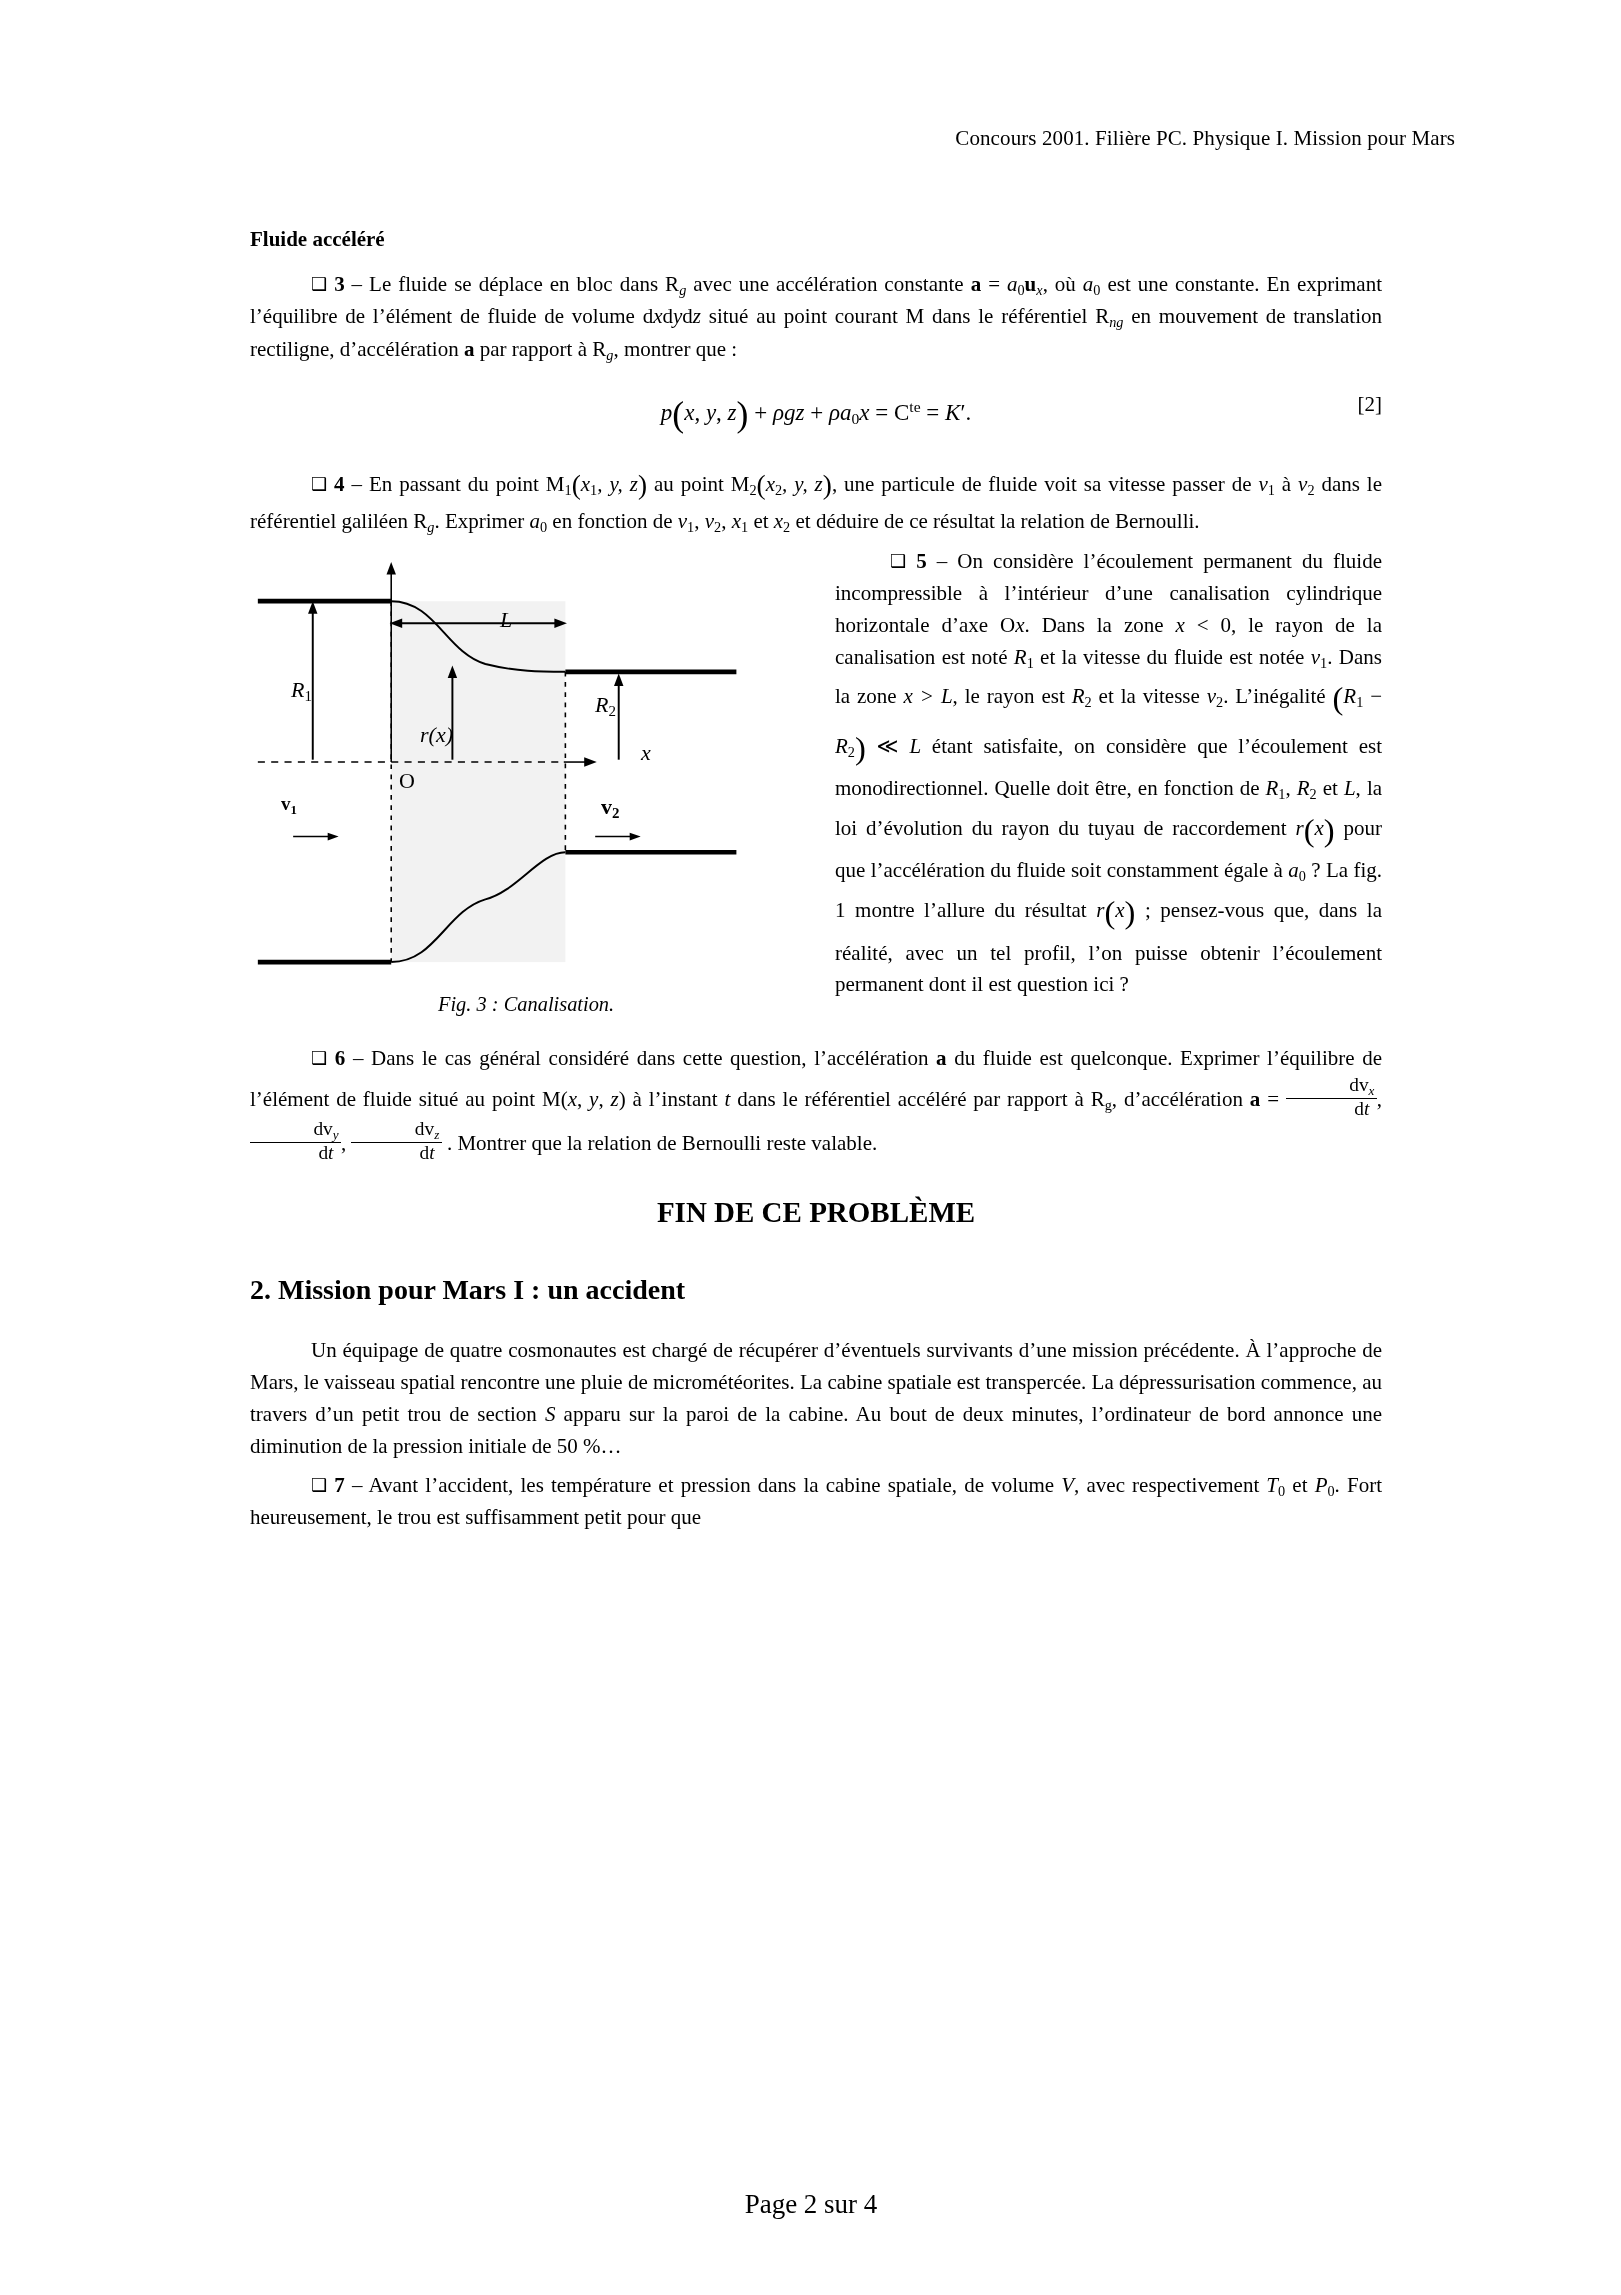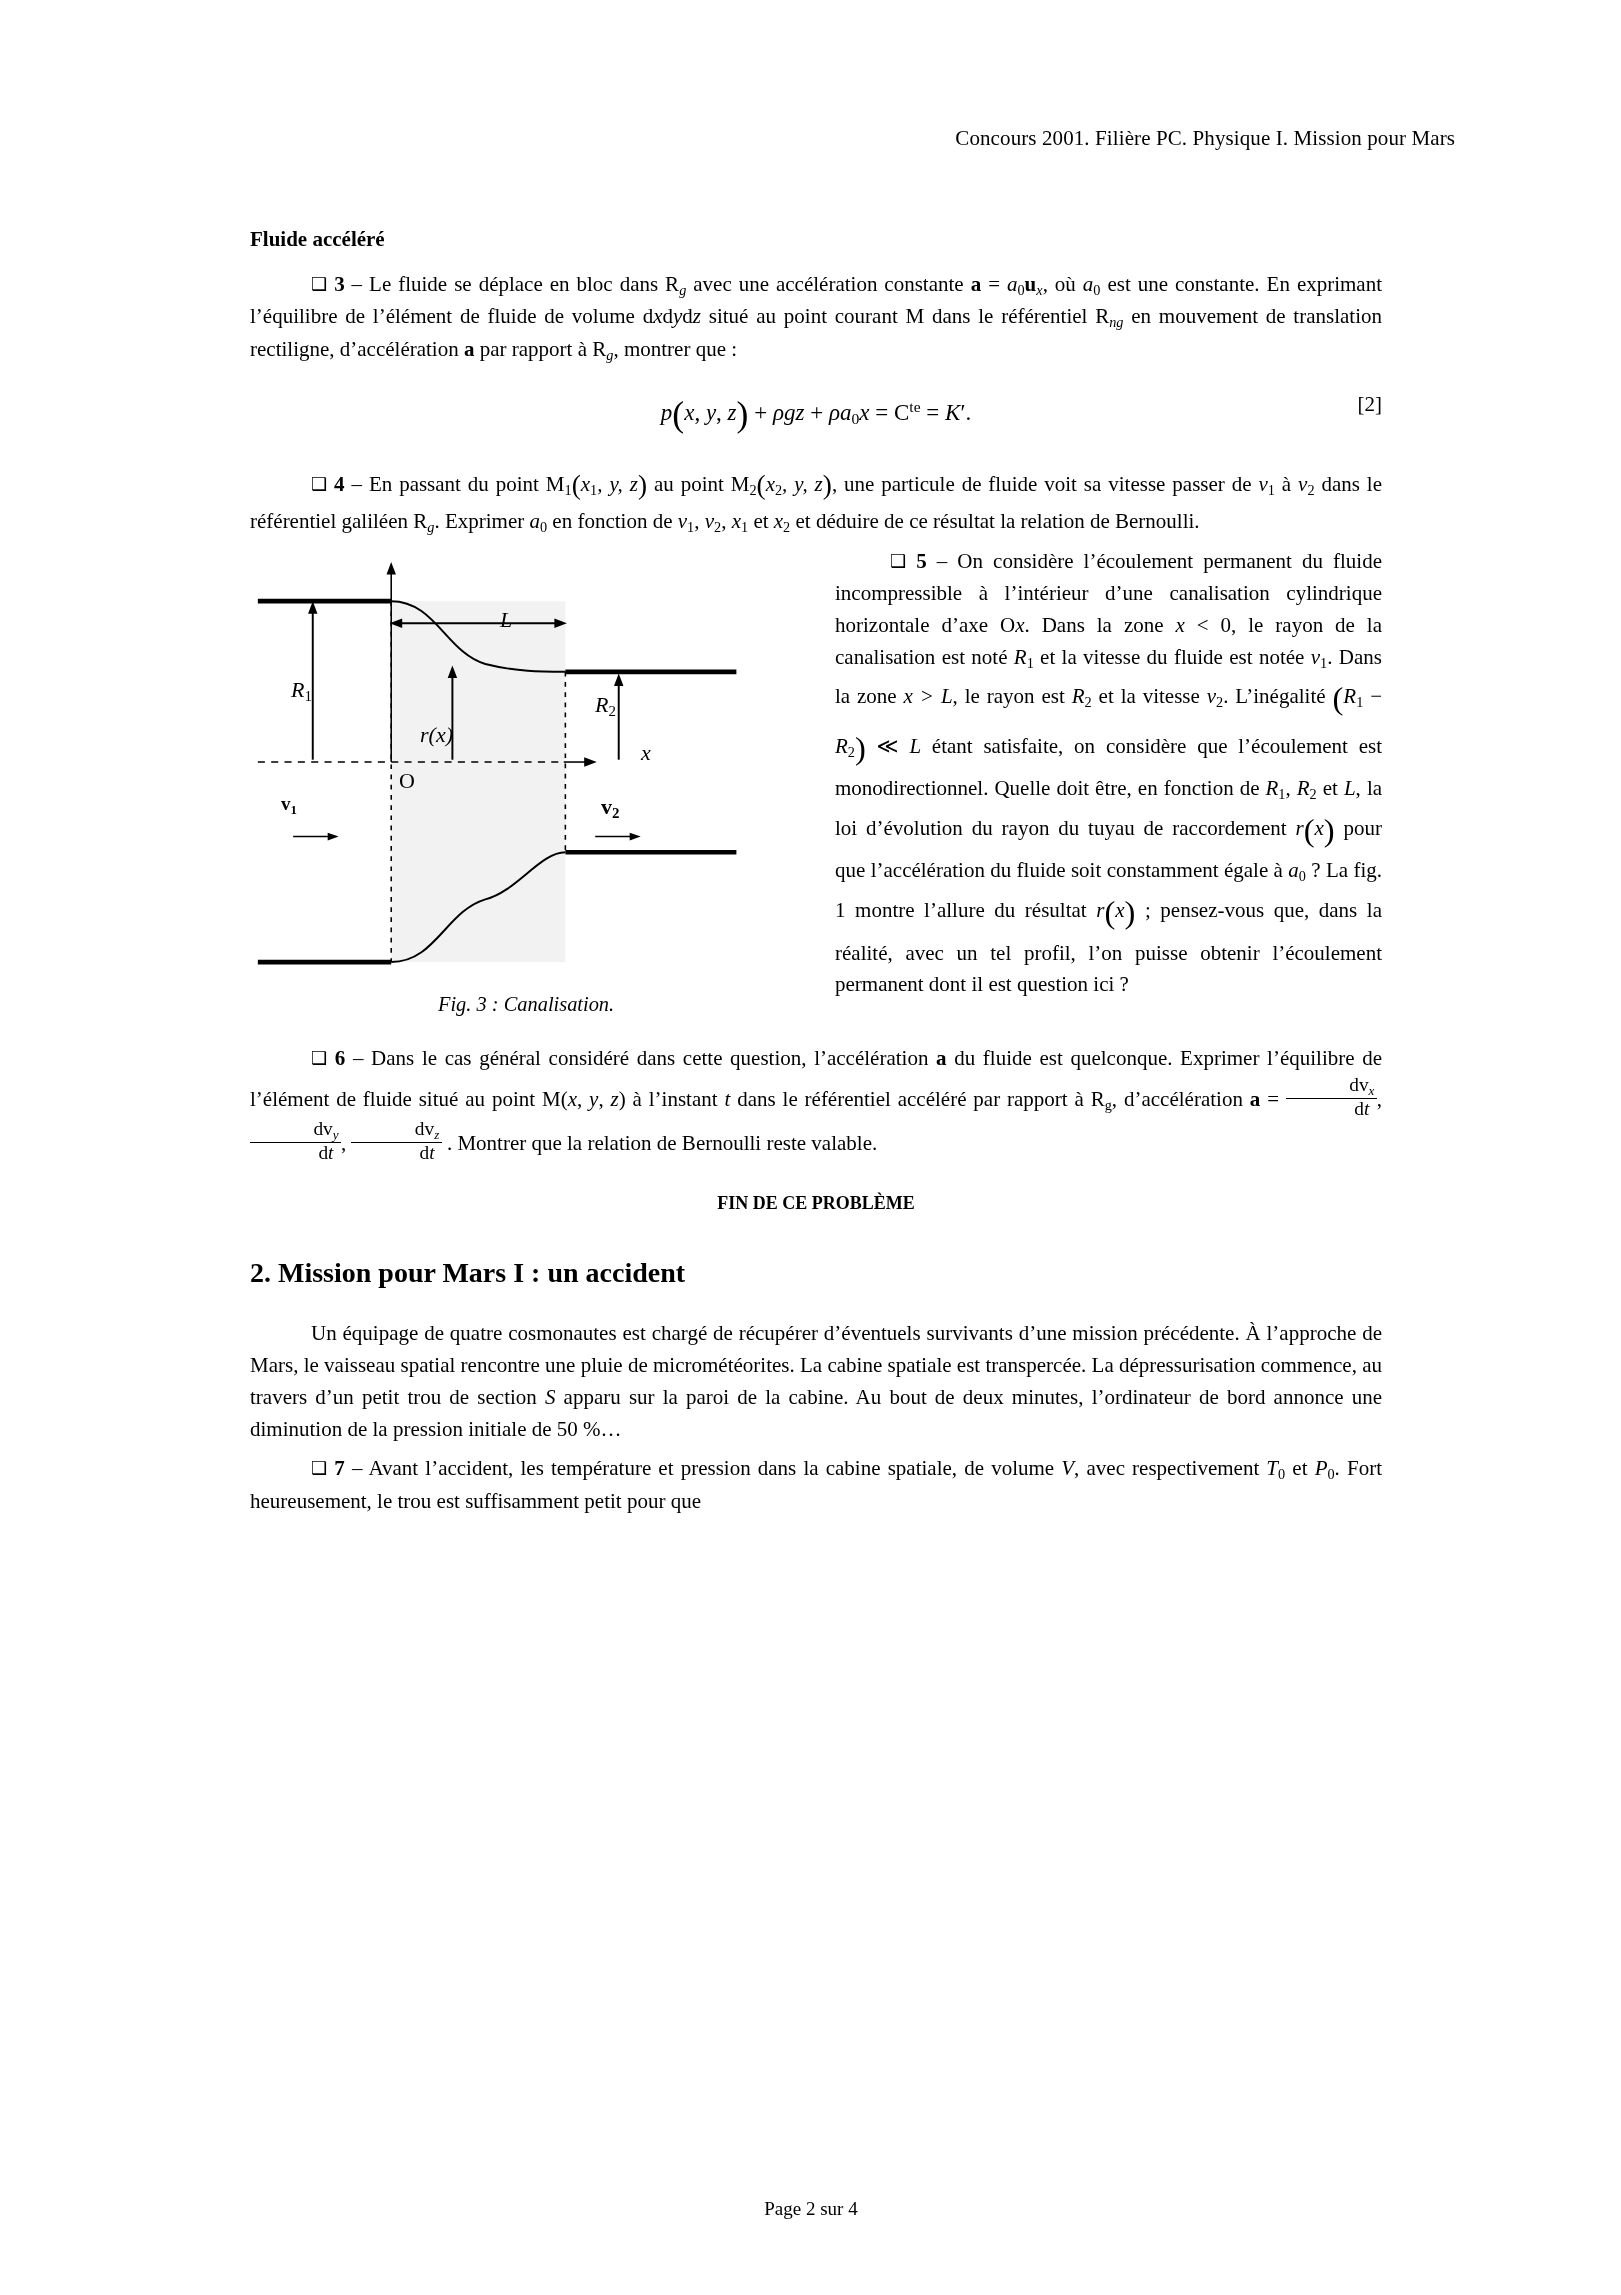--- a/index.html
+++ b/index.html
@@ -96,36 +96,36 @@
     left: 188px;
     font-style: italic;
     font-size: 20.4px;
   }
   .rightcol {
     overflow: hidden;
   }
   .center-bold {
     text-align: center;
     font-weight: bold;
-    font-size: 18px;
+    font-size: 29px;
     margin: 27px 0 35px 0;
   }
   h2.part {
     font-size: 28px;
     font-weight: bold;
     margin: 20.4px 0 23.6px 0;
     text-align: left;
   }
   .footer {
     position: absolute;
     bottom: 75px;
     left: 0;
     width: 100%;
     text-align: center;
-    font-size: 19px;
+    font-size: 27px;
   }
   .frac {
     display: inline-block;
     vertical-align: -0.45em;
     text-align: center;
     line-height: 1.05;
     font-size: 0.92em;
   }
   .frac .num { display: block; padding: 0 2.4px; }
   .frac .den { display: block; border-top: 1.1px solid #000; padding: 0 2.4px; }

